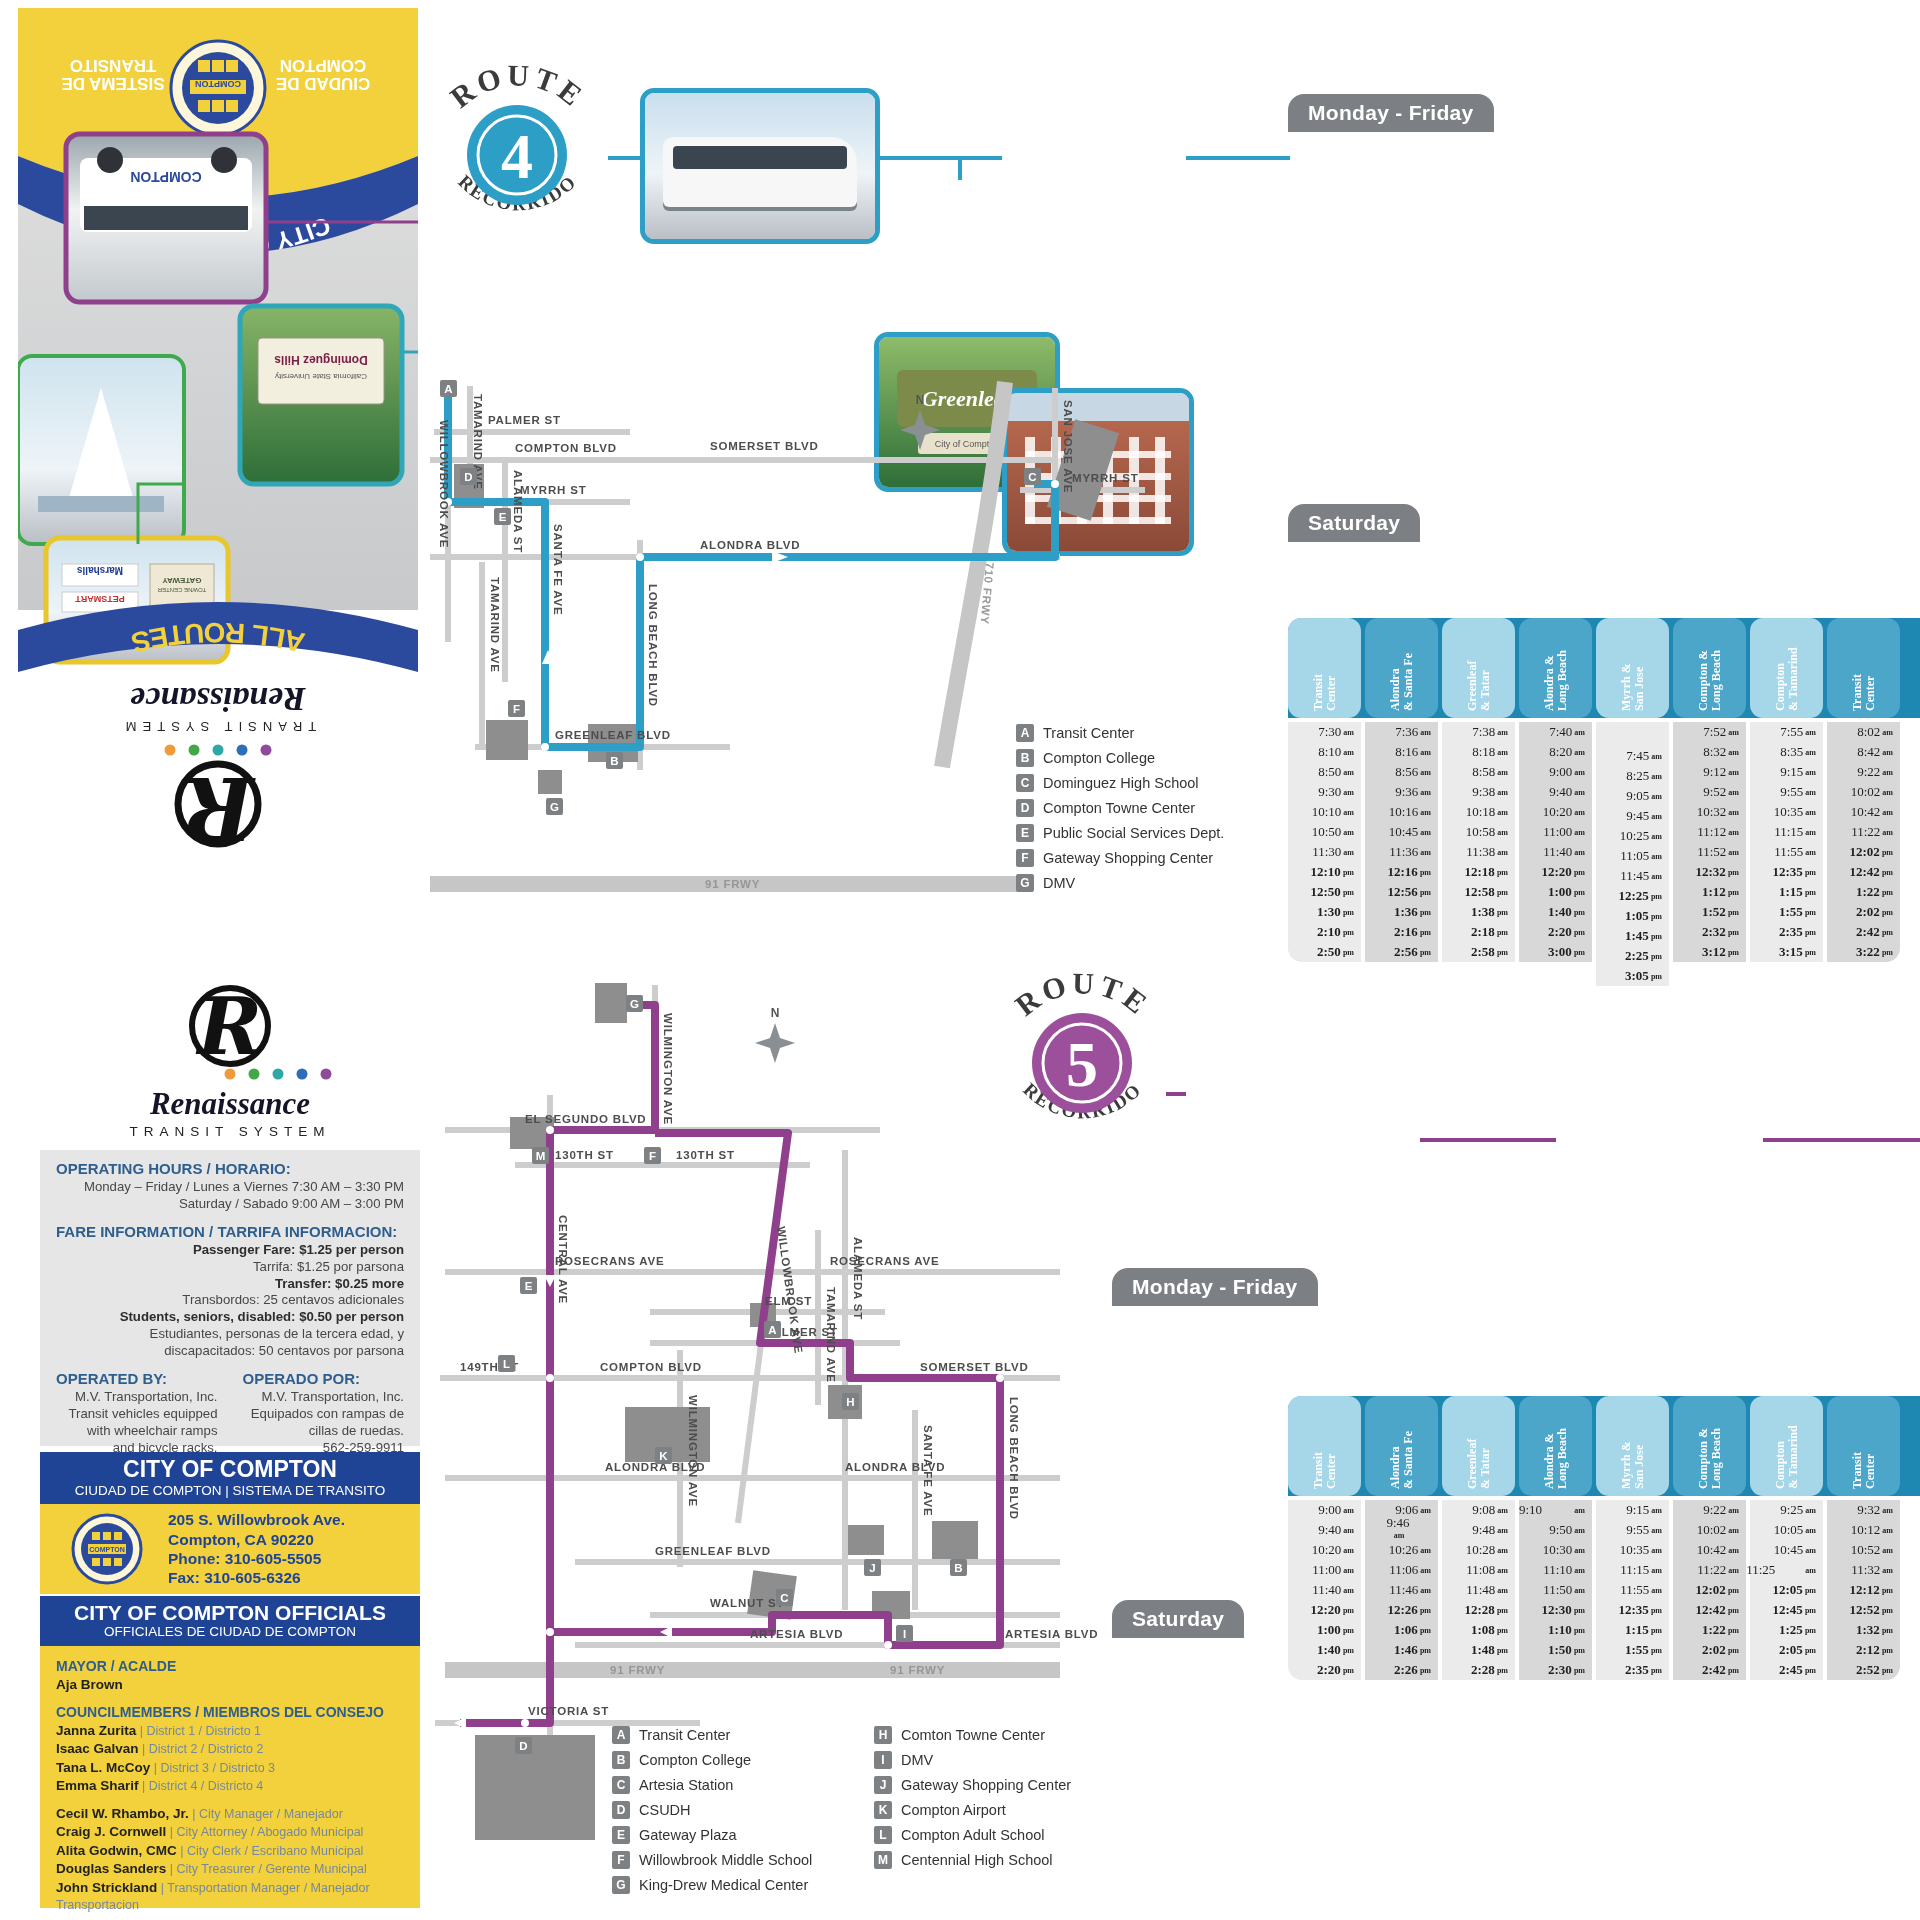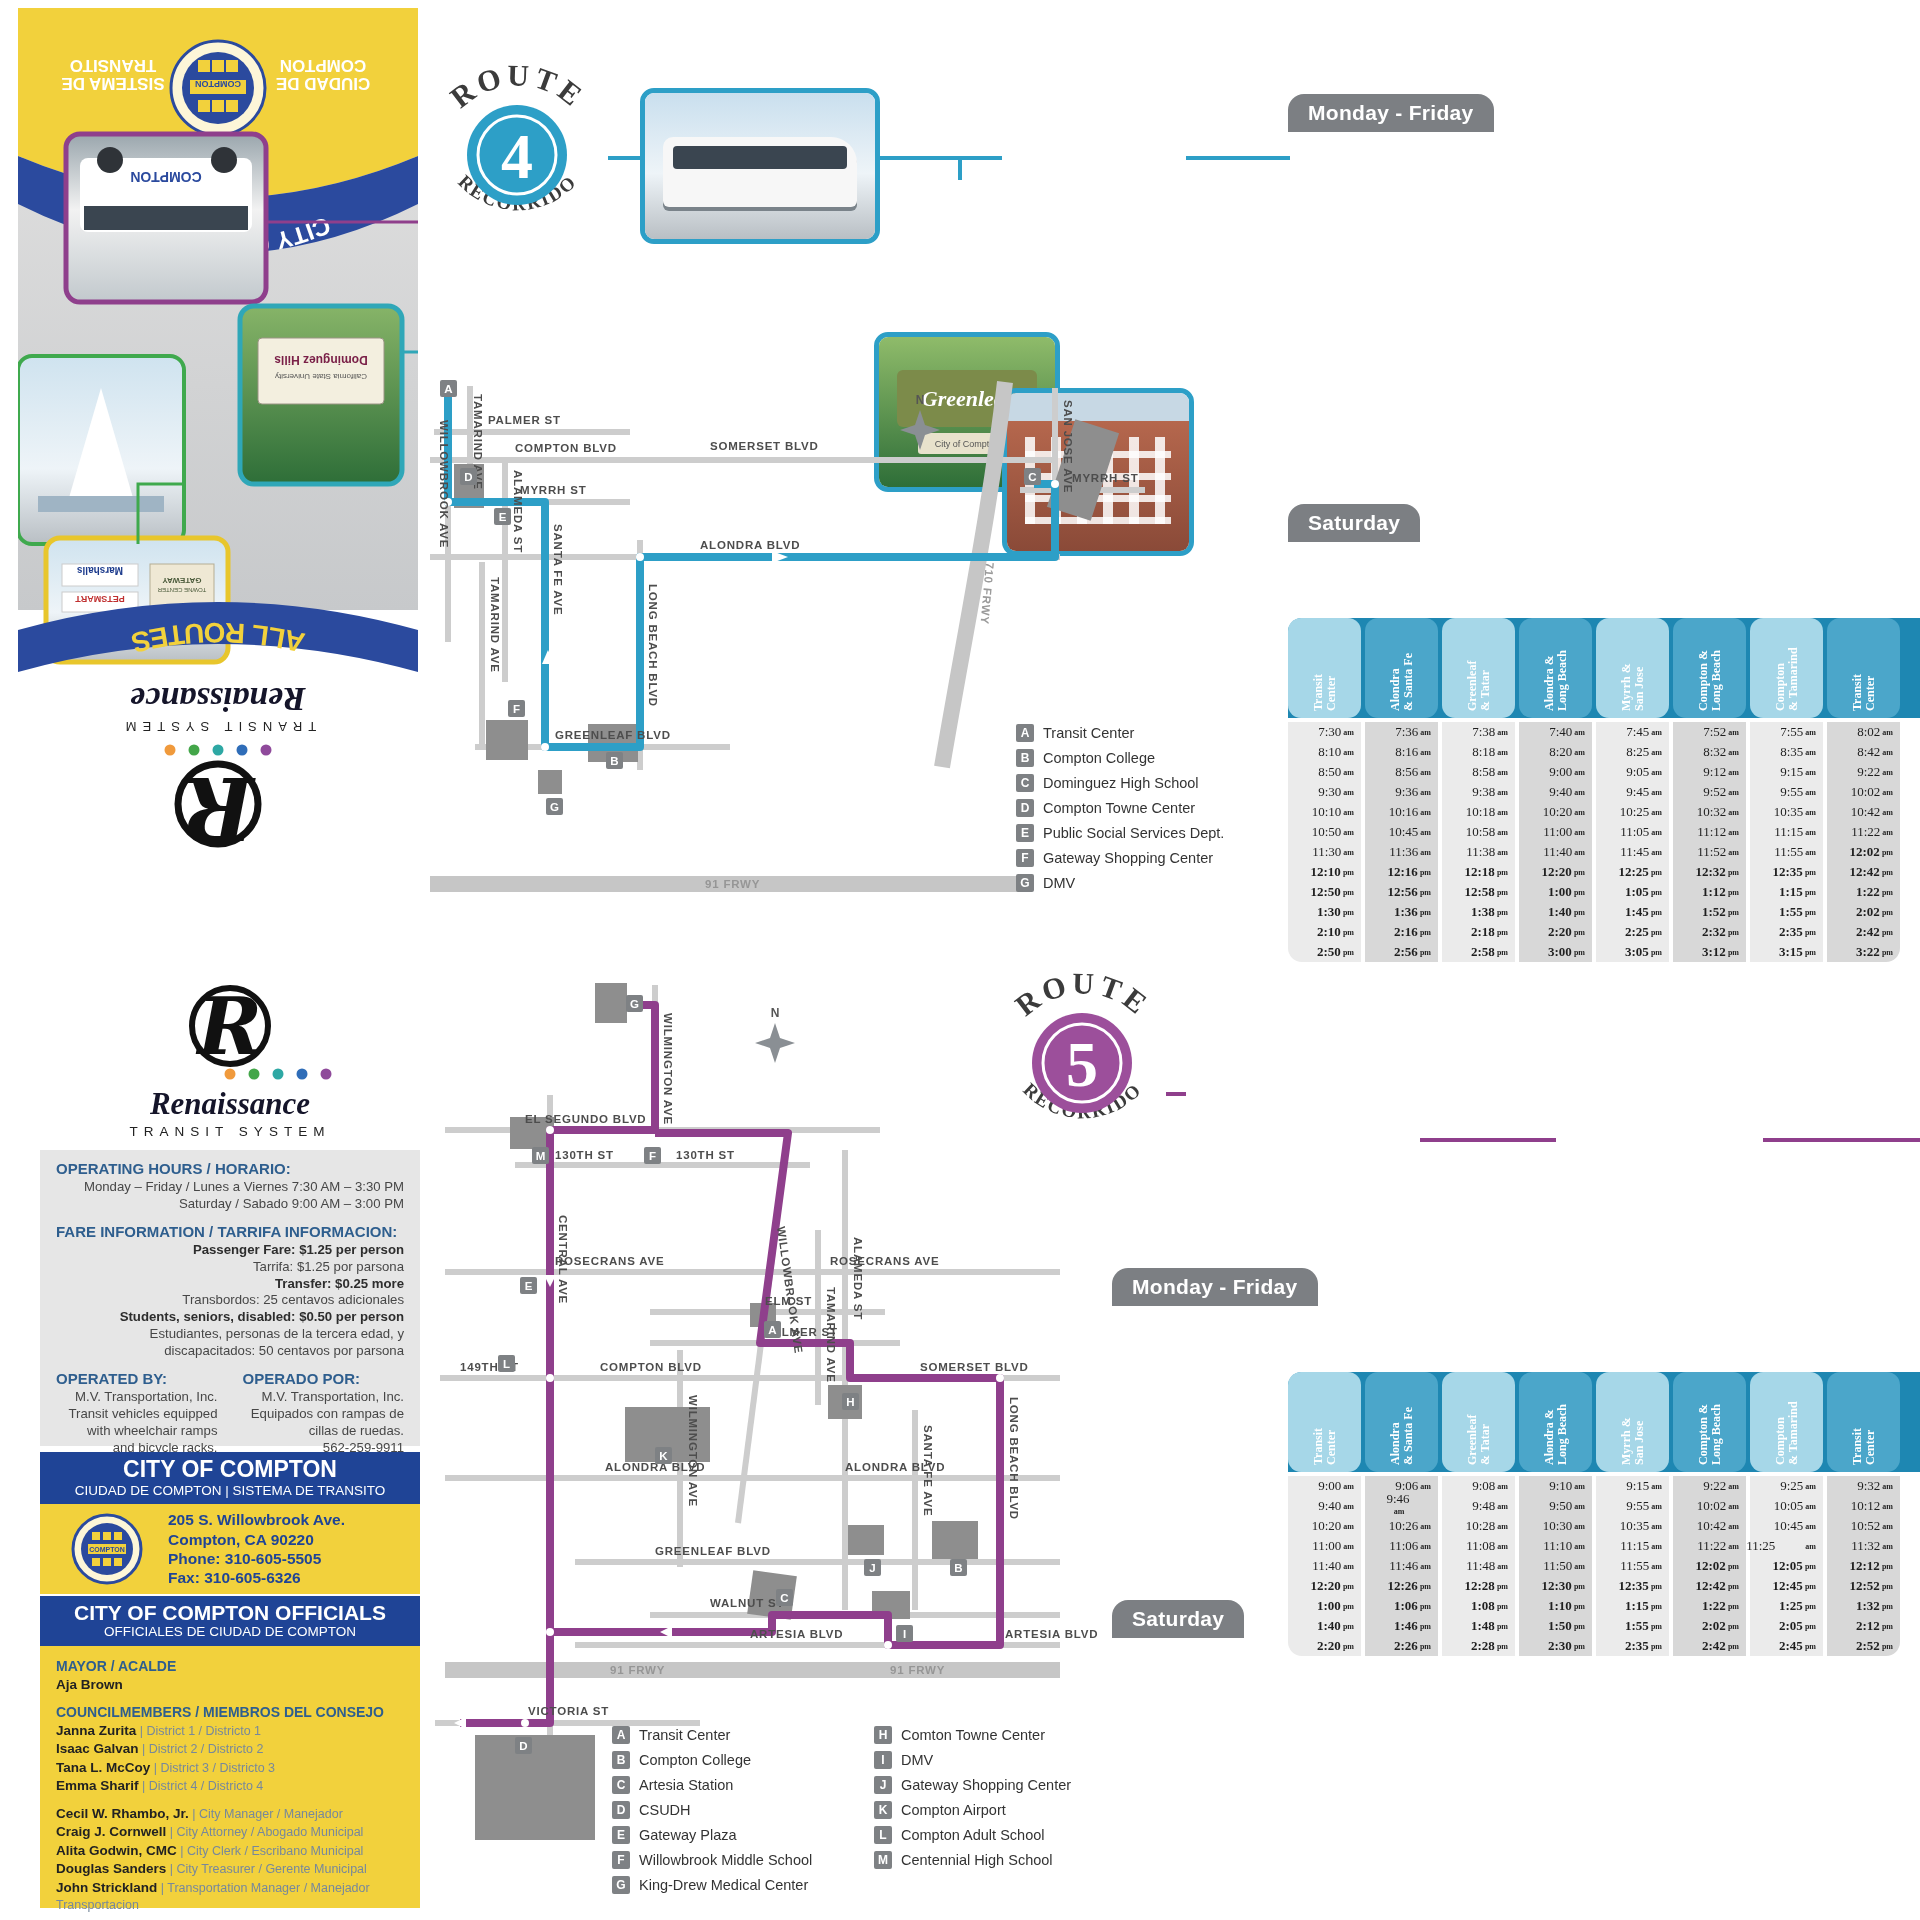--- a/index.html
+++ b/index.html
@@ -650,21 +650,21 @@
             <span class="t">3:00</span>
             <span class="ap">pm</span>
           </div>
         </div>
       </div>
       <div class="tcol" style="width: 73px;">
         <div class="cap" style="height: 100px; background: rgb(166, 215, 232);">
           <div class="capin" style="width: 90px;">Myrrh &amp;<br>San Jose</div>
         </div>
         <div class="colbody" style="background: rgb(235, 235, 235);">
-          <div class="cell" style="height: 20px;">
+          <div class="cell" style="height: 20px; margin-top: 24px;">
             <span class="t">7:45</span>
             <span class="ap">am</span>
           </div>
           <div class="cell" style="height: 20px;">
             <span class="t">8:25</span>
             <span class="ap">am</span>
           </div>
           <div class="cell" style="height: 20px;">
             <span class="t">9:05</span>
             <span class="ap">am</span>
@@ -1006,21 +1006,21 @@
             <span class="t">2:28</span>
             <span class="ap">pm</span>
           </div>
         </div>
       </div>
       <div class="tcol" style="width: 73px;">
         <div class="cap" style="height: 100px; background: rgb(75, 166, 202);">
           <div class="capin" style="width: 90px;">Alondra &amp;<br>Long Beach</div>
         </div>
         <div class="colbody" style="background: rgb(216, 216, 216);">
-          <div class="cell" style="height: 20px;">
+          <div class="cell" style="height: 20px; justify-content: space-between;">
             <span class="t">9:10</span>
             <span class="ap">am</span>
           </div>
           <div class="cell" style="height: 20px;">
             <span class="t">9:50</span>
             <span class="ap">am</span>
           </div>
           <div class="cell" style="height: 20px;">
             <span class="t">10:30</span>
             <span class="ap">am</span>

